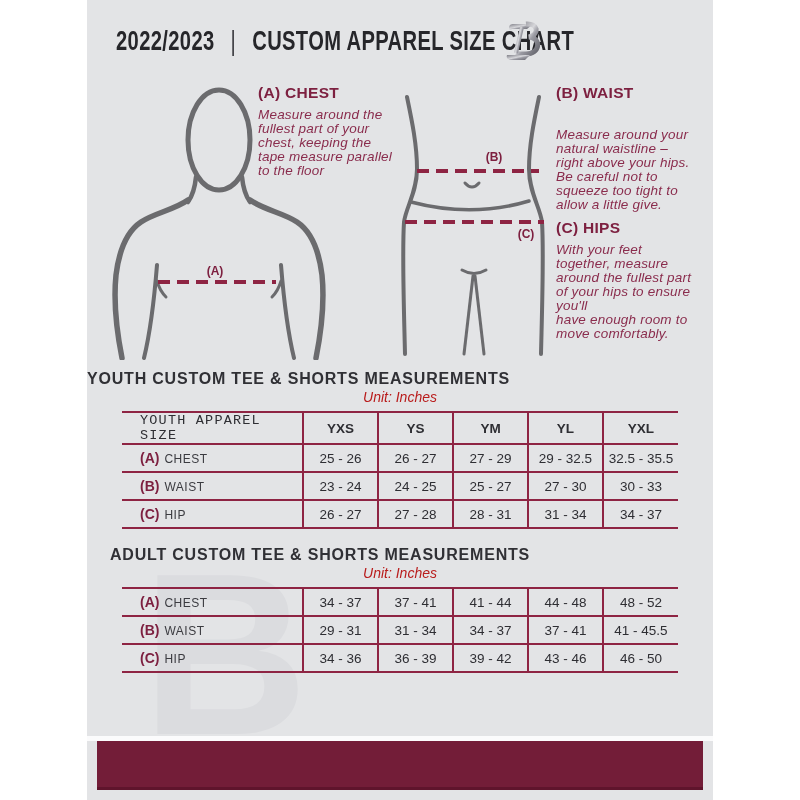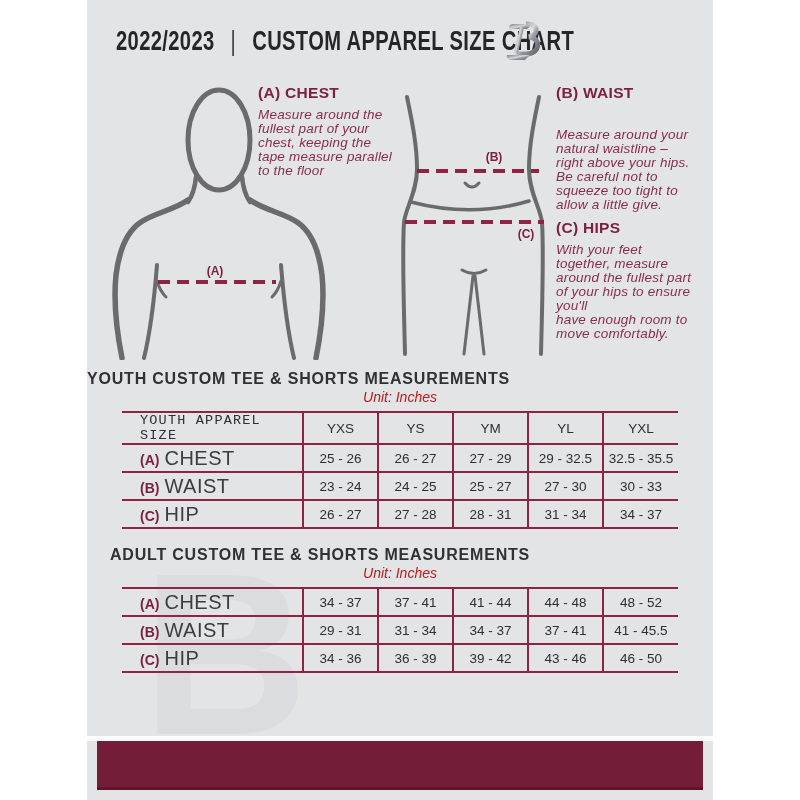--- a/index.html
+++ b/index.html
@@ -50,23 +50,23 @@
     color:#b91c1c;z-index:2;}
   table.size{position:absolute;left:35px;width:556px;border-collapse:collapse;table-layout:fixed;z-index:2;}
   table.size col.c0{width:181px;} table.size col.cn{width:75px;}
   table.size td{border-top:2px solid var(--maroon_line);height:28px;vertical-align:middle;
     font-size:13.5px;color:#2E2E33;text-align:center;}
   table.size tr.hd td{height:27px;}
   table.size tr:last-child td{border-bottom:2px solid var(--maroon_line);}
   table.size td + td{border-left:2px solid var(--maroon_line);}
   table.size td.lbl{text-align:left;padding-left:18px;}
   .size-hdr{font-size:12.5px;letter-spacing:1.2px;color:#45454A;font-family:Liberation Mono, monospace;}
-  .sz{font-weight:normal;font-size:14.5px;color:#26262B;margin-left:40px;}
+  .sz{font-weight:bold;font-size:14.5px;color:#26262B;margin-left:40px;}
   .rowkey{font-weight:bold;font-size:14px;color:var(--maroon);margin-right:5px;}
-  .rowlbl{font-size:20px;color:#3B3B40;letter-spacing:0.5px;}
+  .rowlbl{font-size:12px;color:#3B3B40;letter-spacing:0.5px;}
 
   
   .foot-strip{position:absolute;left:0;top:736px;width:626px;height:5px;background:#FBFBFC;z-index:3;}
   .foot-bar{position:absolute;left:10px;top:741px;width:606px;height:49px;background:var(--footer);
     border-bottom:3px solid #5F142C;z-index:3;}
 </style>
 </head>
 <body>
 
 <div class="page">

